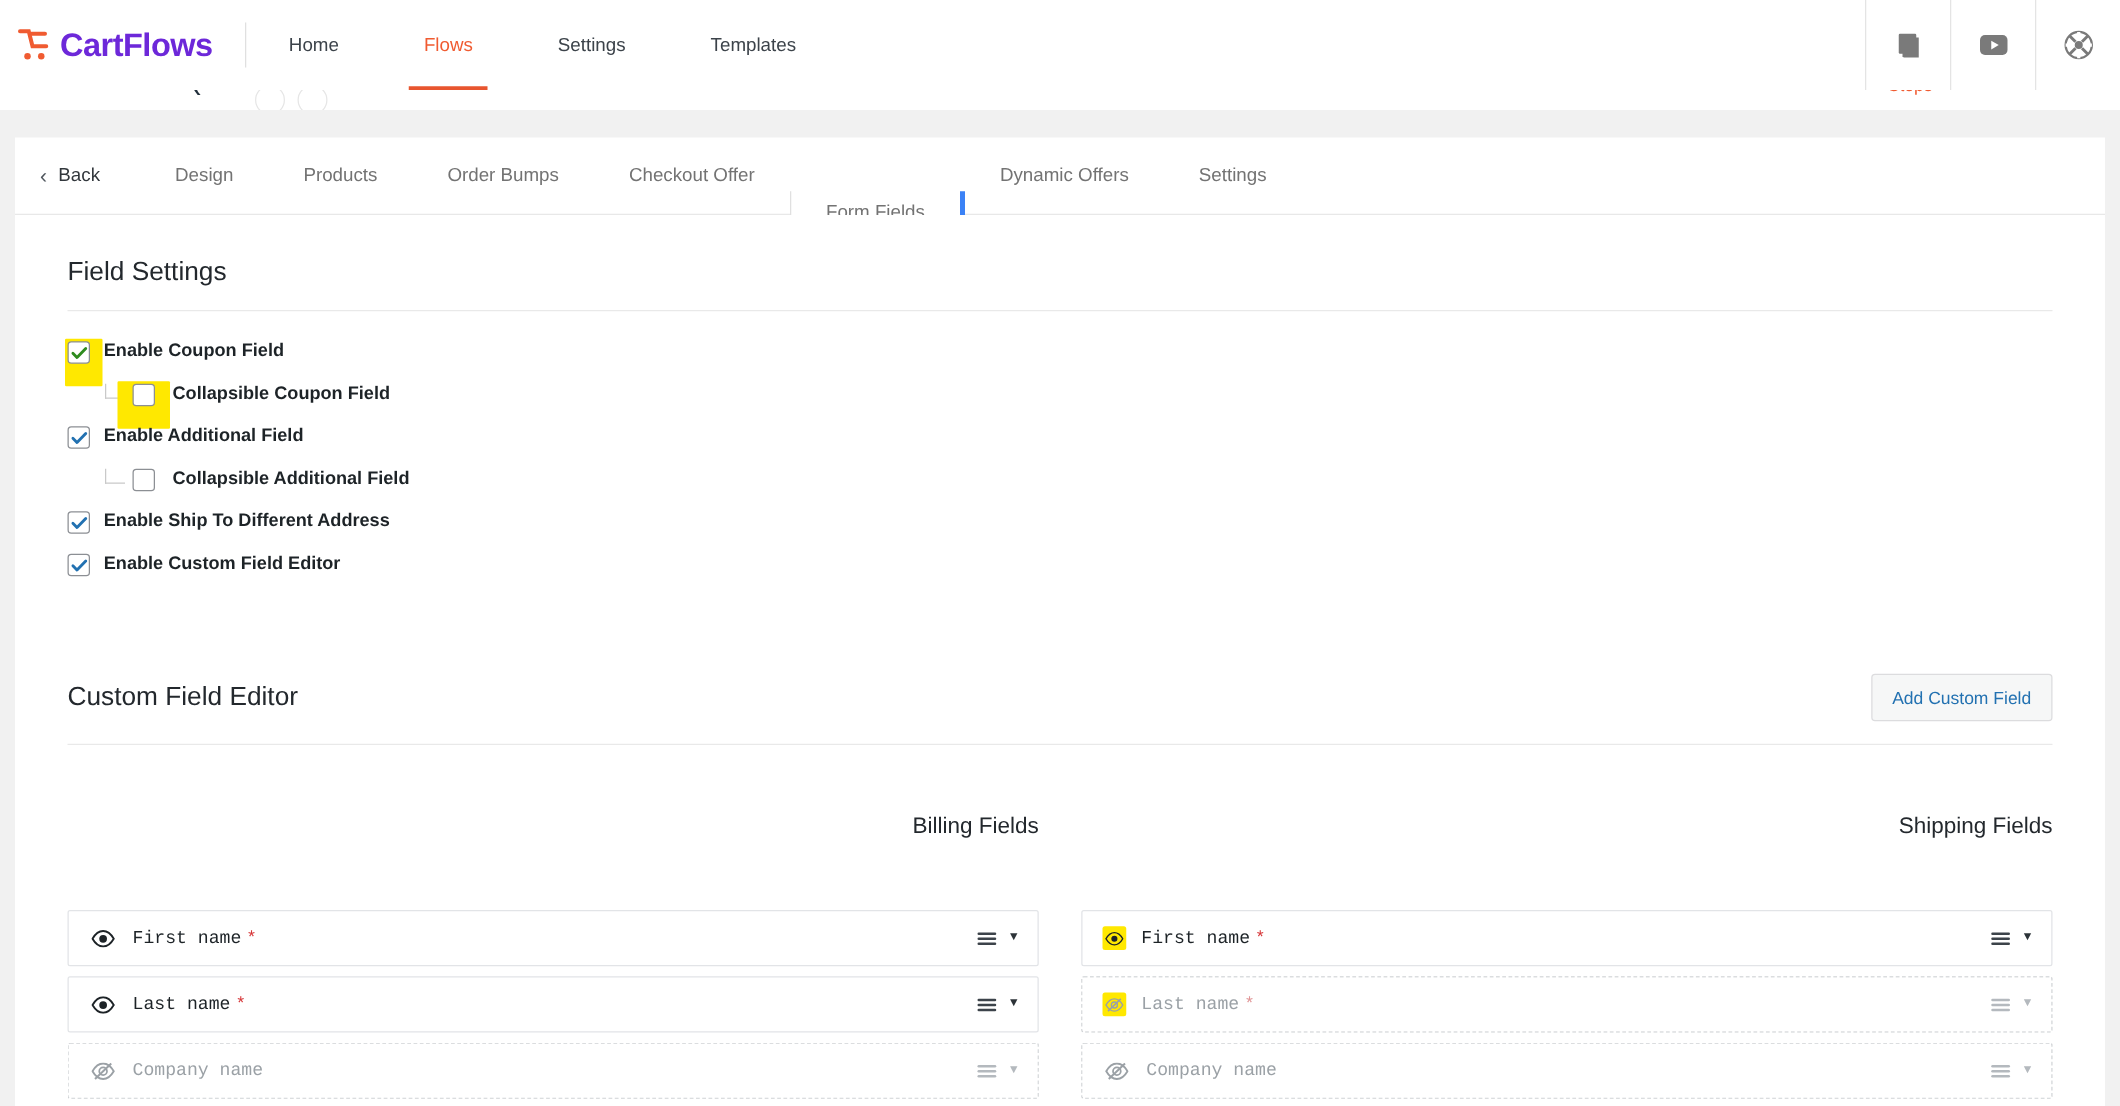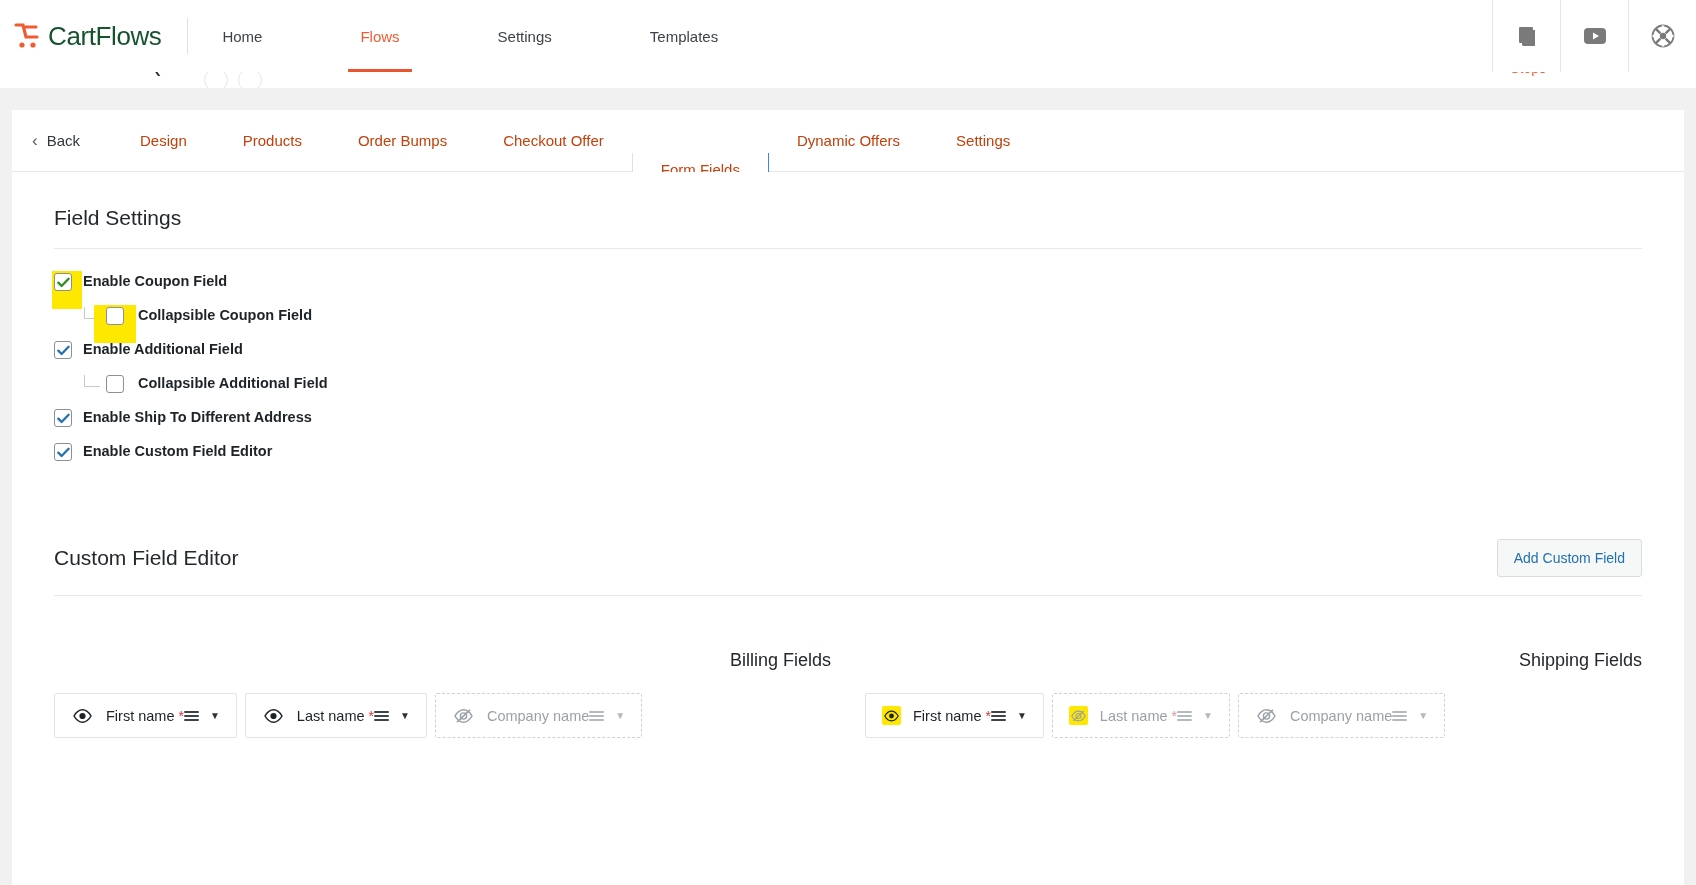--- a/index.html
+++ b/index.html
@@ -15,24 +15,24 @@
     height: 72px; background: #fff;
     display: flex; align-items: stretch;
     position: relative; z-index: 5;
   }
   .brand {
     display: flex; align-items: center; gap: 8px;
     padding: 0 26px 0 14px;
     height: 72px;
   }
   .brand-logo { width: 26px; height: 30px; position: relative; flex: none; }
-  .brand-text { font-size: 26px; font-weight: normal; color: #14532d; letter-spacing: -.4px; }
+  .brand-text { font-size: 26px; font-weight: bold; color: #6d28d9; letter-spacing: -.4px; }
   .brand-divider { width: 1px; background: #e0e0e0; margin: 18px 0; }
 
-  .nav-items { display: flex; align-items: stretch; gap: 30px; }
+  .nav-items { display: flex; align-items: stretch; }
   .nav-item {
     display: flex; align-items: center; justify-content: center;
     padding: 0 34px; font-size: 15px; color: #3c434a;
     cursor: pointer; position: relative;
     height: 72px;
   }
   .nav-item.active { color: #f05b31; }
   .nav-item.active::after {
     content: ""; position: absolute; left: 22px; right: 22px; bottom: 0;
     height: 3px; background: #e8552f;
@@ -72,29 +72,29 @@
   
   .tabbar {
     margin: 22px 12px 0 12px;
     background: #fff;
     display: flex; align-items: stretch;
     height: 62px;
     border-bottom: 1px solid #e8e8e8;
   }
   .tab {
     display: flex; align-items: center; justify-content: center;
-    padding: 16px 28px; font-size: 15px; color: #c2410c; cursor: pointer;
+    padding: 16px 28px; font-size: 15px; color: #737373; cursor: pointer;
     white-space: nowrap;
   }
   .tab-back { padding: 0 22px 0 20px; gap: 9px; color: #32373c; }
   .tab-back .chev { font-size: 17px; color: #50575e; line-height: 1; }
   .tab.spacer-left { padding-left: 38px; }
   .tab.active {
     border-left: 1px solid #e0e0e0;
-    border-right: 1px solid #3b82f6;
+    border-right: 4px solid #3b82f6;
     background: #fff;
     margin-top: 43px;
   }
 
   
   .card {
     margin: 0 12px; background: #fff;
     height: 723px; padding: 34px 42px 0 42px;
     position: relative; overflow: hidden;
   }
@@ -138,21 +138,21 @@
     border: 1px solid #dcdcde; background: #f6f7f7; color: #2271b1;
     font-size: 14px; padding: 10px 16px; border-radius: 3px; cursor: pointer;
     font-family: "Liberation Sans", sans-serif;
   }
 
   
   .cols { display: flex; gap: 34px; margin-top: 54px; }
   .col { flex: 1; min-width: 0; text-align: right; }
   .col-title { font-size: 18px; color: #23282d; font-weight: 500; }
 
-  .field-list { margin-top: 22px; display: flex; flex-direction: row; gap: 8px; }
+  .field-list { margin-top: 57px; display: flex; flex-direction: column; gap: 8px; font-family: Liberation Mono, monospace; }
   .field-row {
     height: 45px; display: flex; align-items: center;
     padding: 0 16px 0 18px; background: #fff;
     border: 1px solid #e2e4e7; border-radius: 2px; cursor: pointer;
   }
   .field-row.hidden-row { border: 1px dashed #cfd2d5; }
   .eye { width: 19px; height: 19px; flex: none; display: flex; align-items: center; justify-content: center; color: #1d2327; }
   .field-row.hidden-row .eye { color: #9ba1a6; }
   .eye-hl { background: #ffe800; border-radius: 2px; padding: 1px 2px; margin: -1px -2px; }
   .field-label {

